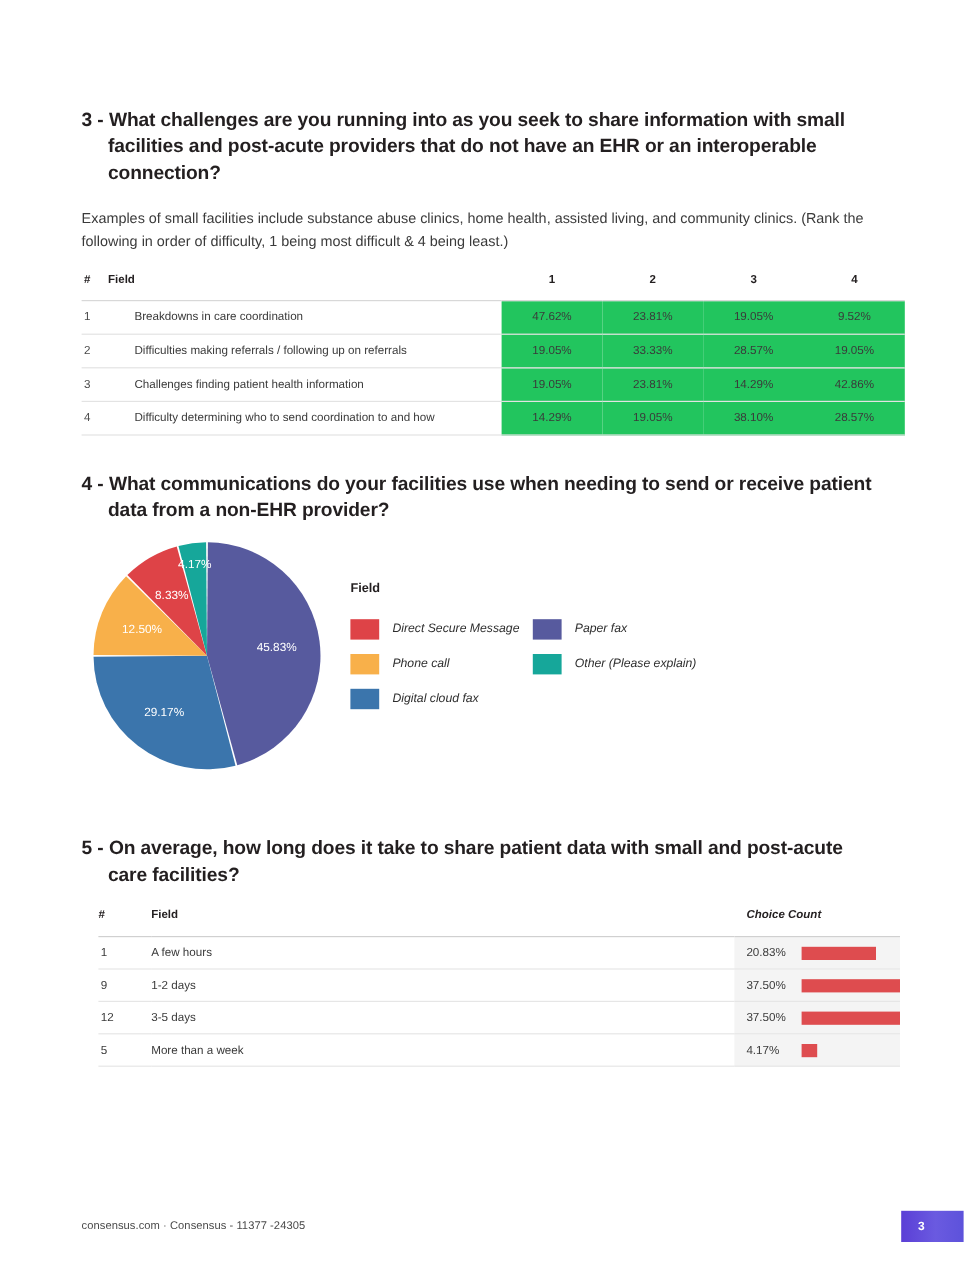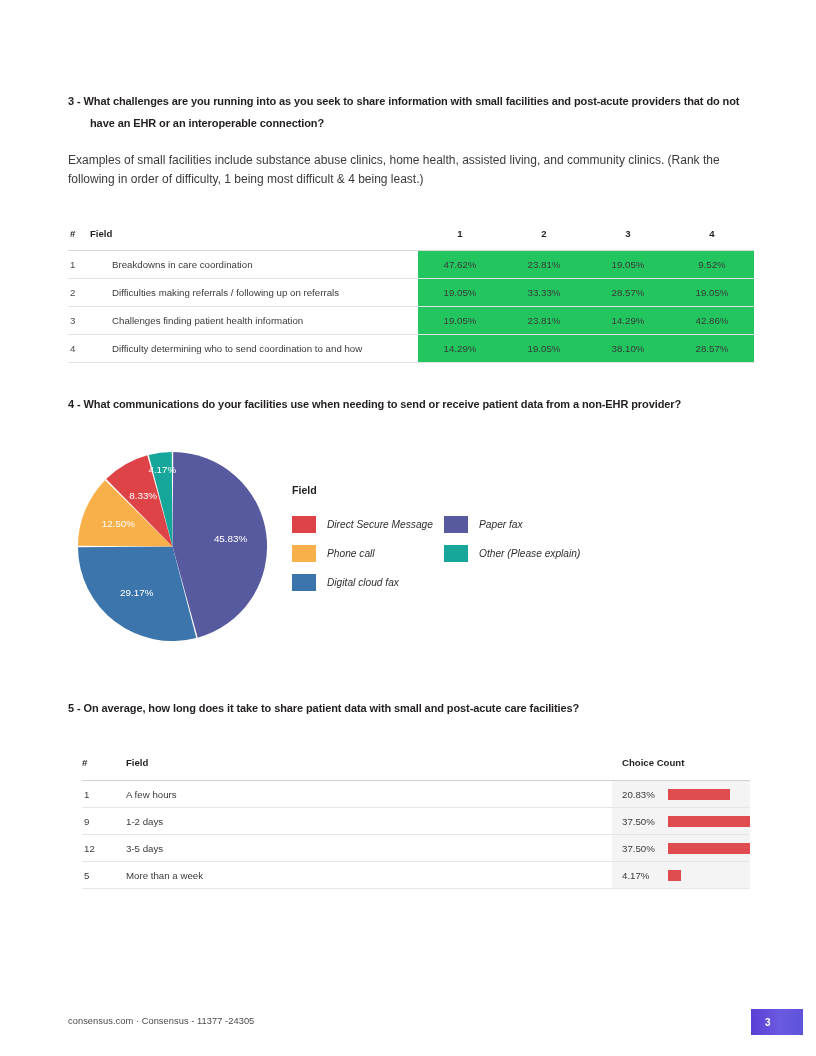--- a/index.html
+++ b/index.html
@@ -10,21 +10,21 @@
     font-family: "Liberation Sans", sans-serif;
     color: #2b2b2b;
     position: relative;
     overflow: hidden;
   }
   .page { position:absolute; inset:0; }
 
   
   .q-block { position:absolute; }
   .q-title {
-    font-size: 11px;
+    font-size: 16px;
     font-weight: bold;
     line-height: 22px;
     color: #231f20;
     letter-spacing: -0.1px;
   }
   .q-title .qtext { display:inline; }
   .q-hang { padding-left: 22px; text-indent: -22px; }
 
   .q-sub {
     font-size: 12px;
@@ -66,21 +66,21 @@
   .legend-label { font-size:10.2px; color:#2e2e2e; margin-left:11px; white-space:nowrap;font-style:italic; }
 
   
   table.choice { border-collapse: collapse; width: 668px; table-layout: fixed; }
   table.choice thead th {
     font-size: 9.6px; font-weight:bold; color:#231f20;
     padding: 0 0 12px 0; text-align:left; vertical-align:bottom;
   }
   table.choice thead th.ch-hash { width: 44px; }
   table.choice thead th.ch-field { width: 486px; }
-  table.choice thead th.ch-count { width: 138px; padding-left: 10px; }
+  table.choice thead th.ch-count { width: 138px; padding-left: 10px; font-style: italic; }
   table.choice tbody td {
     font-size:9.7px; color:#3a3a3a; height:27px; padding:0;
     border-top:1px solid #d0d0d0; border-bottom:1px solid #e6e6e6;
   }
   table.choice tbody td.ch-hash { padding-left:2px; }
   table.choice tbody td.ch-field { padding-left:0;margin-top:39px; }
   table.choice tbody td.ch-count { background:#f4f4f4; padding-left:10px; }
   .bar-cell { display:flex; }
   .bar-pct { font-size:9.7px; color:#3a3a3a; width:40px; flex:0 0 40px; }
   .bar { height:11px; margin-left:6px; }

